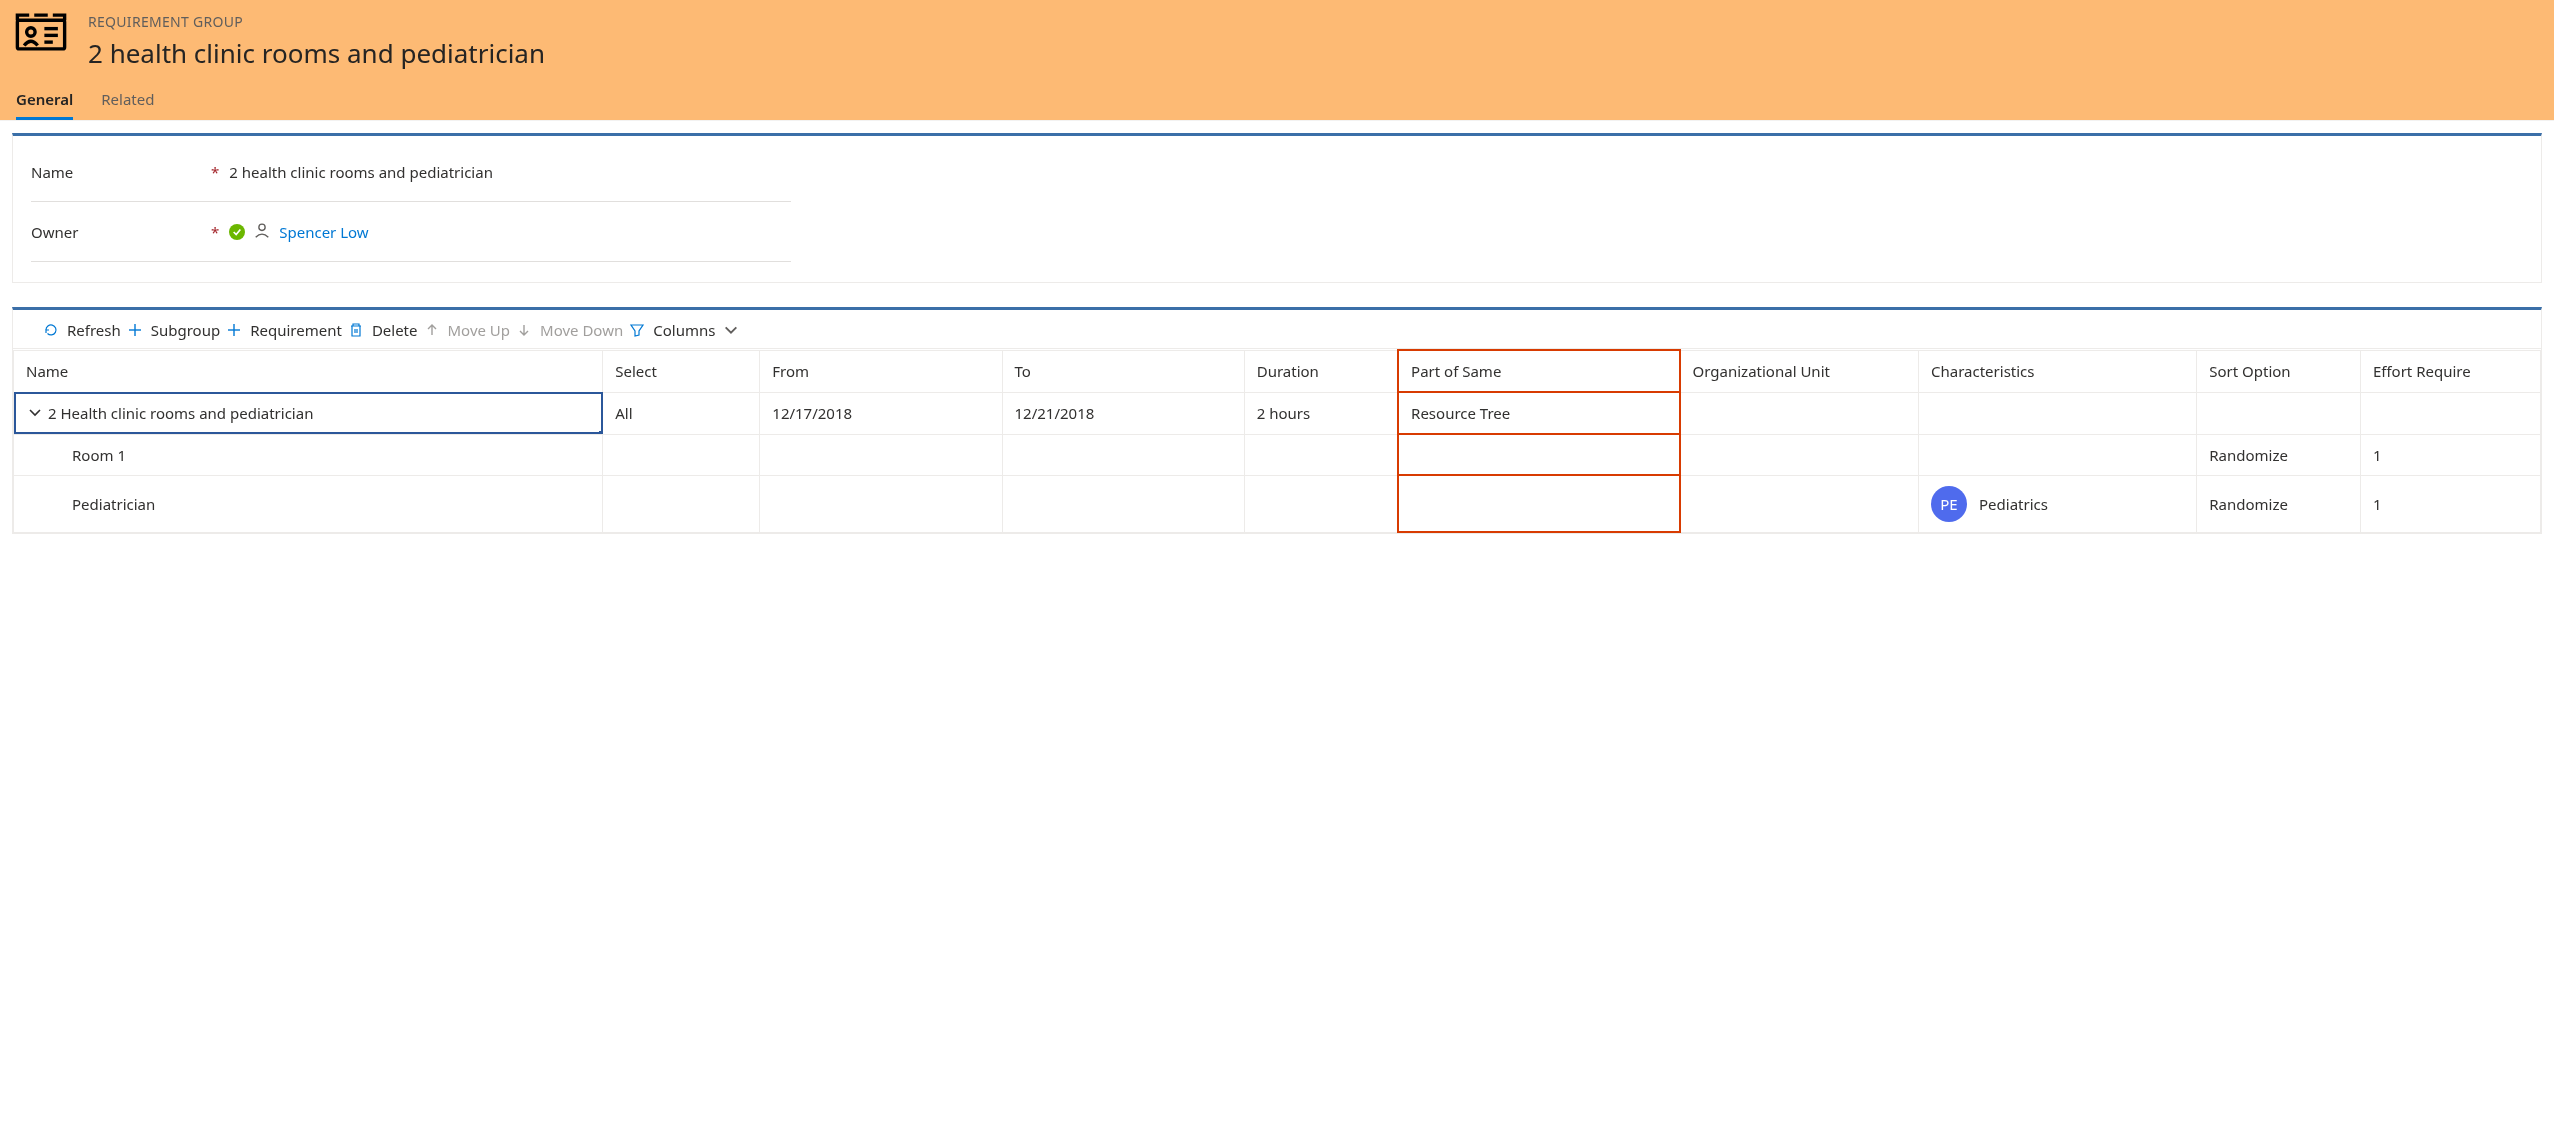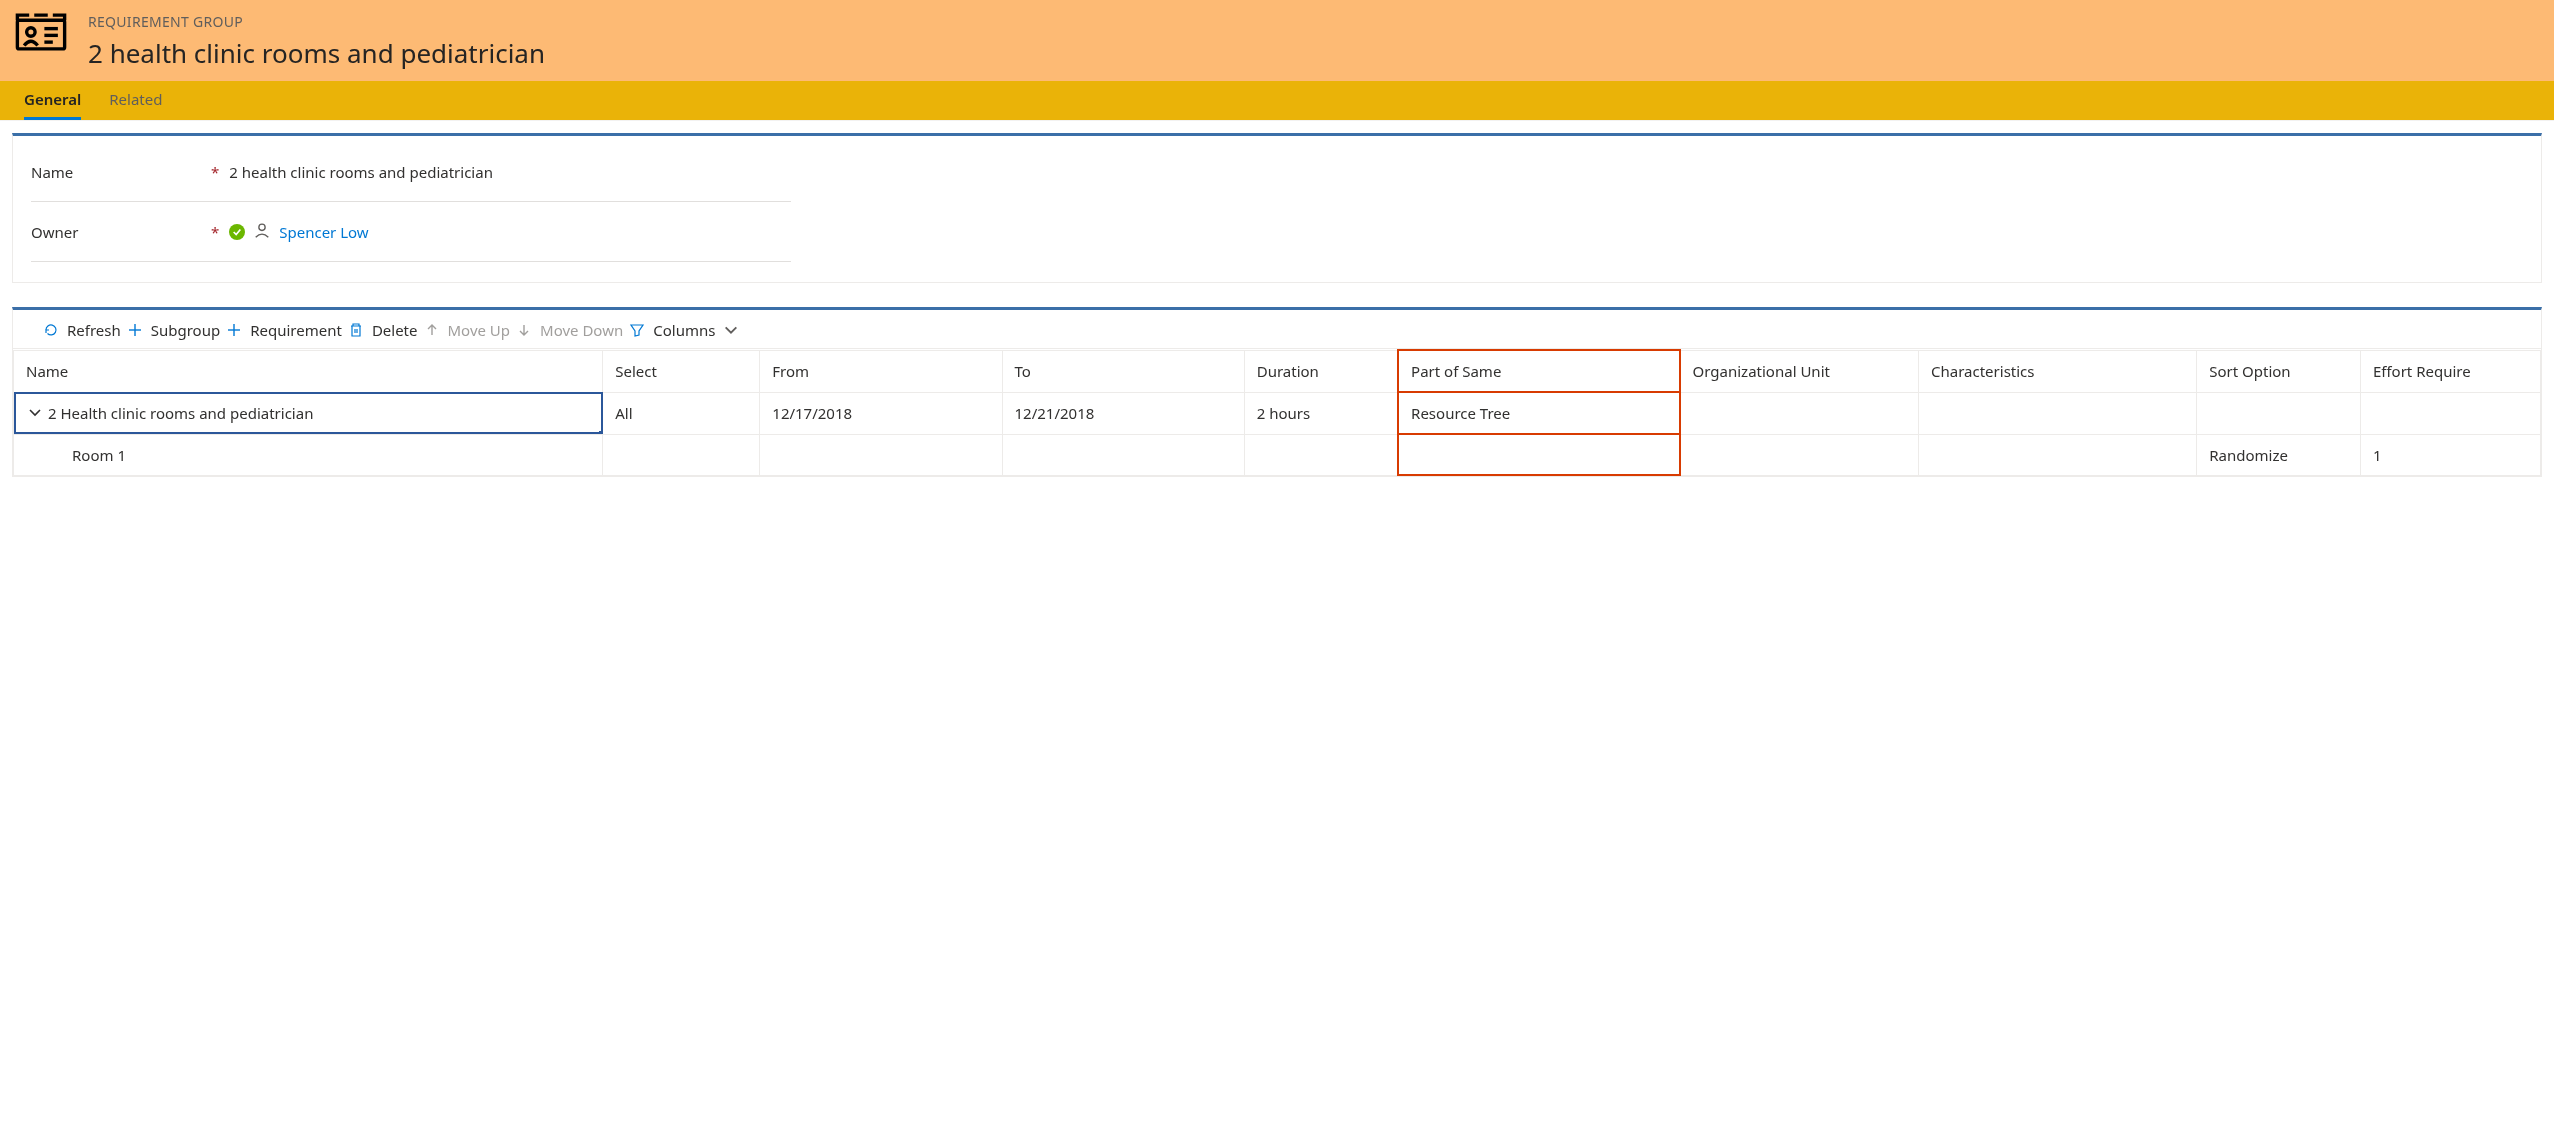--- a/index.html
+++ b/index.html
@@ -21,21 +21,21 @@
   .header-text { display:flex; flex-direction:column; gap:4px; margin-top:2px; }
   .entity-type {
     font-size: 14px;
     letter-spacing: 0.3px;
     color: #605e5c;
     text-transform: uppercase;
   }
   .entity-title { font-size: 26px; font-weight: 400; color: #252423; }
   .tabs-bar {
     display:flex; align-items:center; gap:28px;
-    padding: 0 24px; background:#eab308;
+    padding: 0 16px; background:#fdba74;
     border-bottom: 1px solid #f3f2f1;
     height:40px;
   }
   .tab {
     font-size: 15px; color:#605e5c; cursor:pointer;
     height:100%; display:flex; align-items:center;
     border-bottom:3px solid transparent;
   }
   .tab.active { color:#252423; font-weight:600; border-bottom-color:#0078d4; }
 
@@ -291,16 +291,33 @@
           <td></td>
           <td></td>
           <td class="part-cell"></td>
           <td></td>
           <td></td>
           <td>Randomize</td>
           <td>1</td>
         </tr>
 
 
+        <tr>
+          <td class="name-cell indent1"><span>Pediatrician</span></td>
+          <td></td>
+          <td></td>
+          <td></td>
+          <td></td>
+          <td class="part-cell"></td>
+          <td></td>
+          <td>
+            <span class="char-chip">
+              <span class="avatar">PE</span>
+              <span>Pediatrics</span>
+            </span>
+          </td>
+          <td>Randomize</td>
+          <td>1</td>
+        </tr>
       </tbody>
     </table>
   </div>
 </div>
 
 </body></html>

